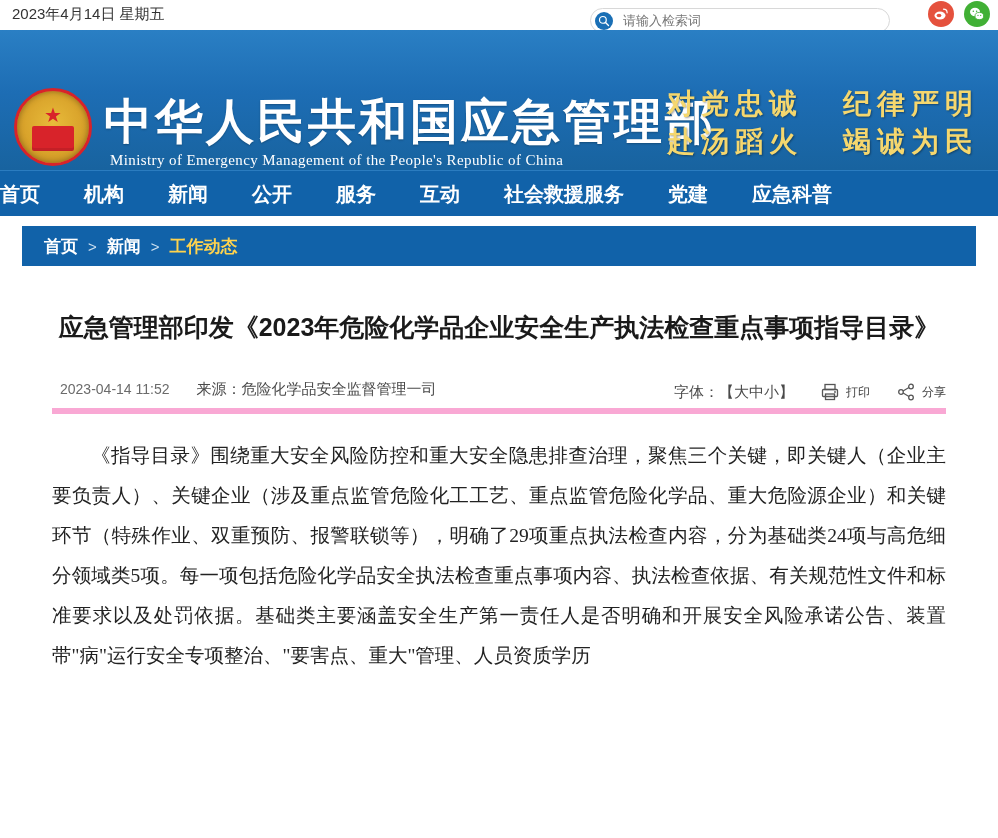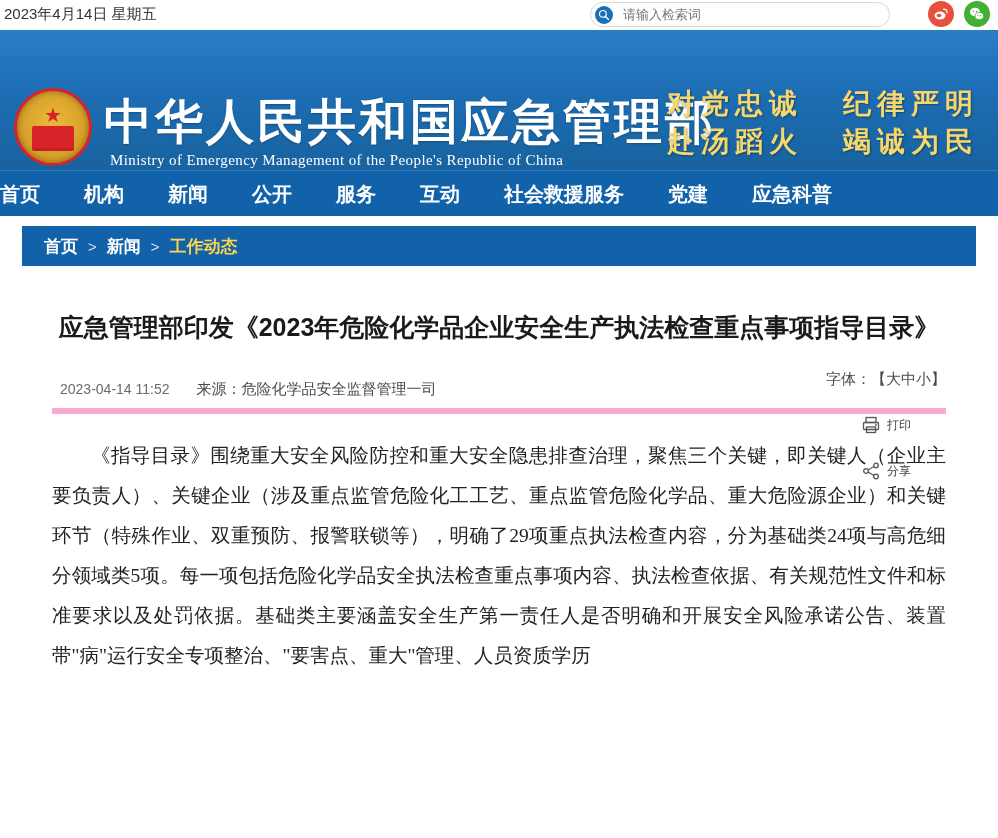--- a/index.html
+++ b/index.html
@@ -16,27 +16,27 @@
     height: 30px;
     background: #ffffff;
     display: flex;
     align-items: center;
     position: relative;
     border-bottom: 1px solid #ffffff;
   }
   .topbar-date {
     font-size: 15px;
     color: #333333;
-    padding-left: 4px;
+    padding-left: 12px;
     white-space: nowrap;
   }
   .topbar-search {
     position: absolute;
     left: 590px;
-    top: 2px;
+    top: 8px;
     width: 300px;
     height: 25px;
     border: 1px solid #d8d8d8;
     border-radius: 13px;
     background: #fff;
     display: flex;
     align-items: center;
   }
   .search-circle {
     width: 18px; height: 18px;
@@ -218,21 +218,20 @@
   }
   .meta-date { margin-left: 8px; }
   .meta-source { margin-left: 27px; font-size: 15px; color: #4a4a4a; }
   .meta-right {
     position: absolute;
     right: 0; top: 0;
     height: 44px;
     display: flex;
     align-items: center;
     gap: 26px;
-    flex-direction: column;
   }
   .font-size-ctl { font-size: 15px; color: #4a4a4a; }
   .meta-btn {
     display: flex; align-items: center; gap: 6px;
     font-size: 12px; color: #444;
     cursor: pointer;
   }
   .icon-print, .icon-share { width: 20px; height: 20px; display:block; }
 
   .art-body {

